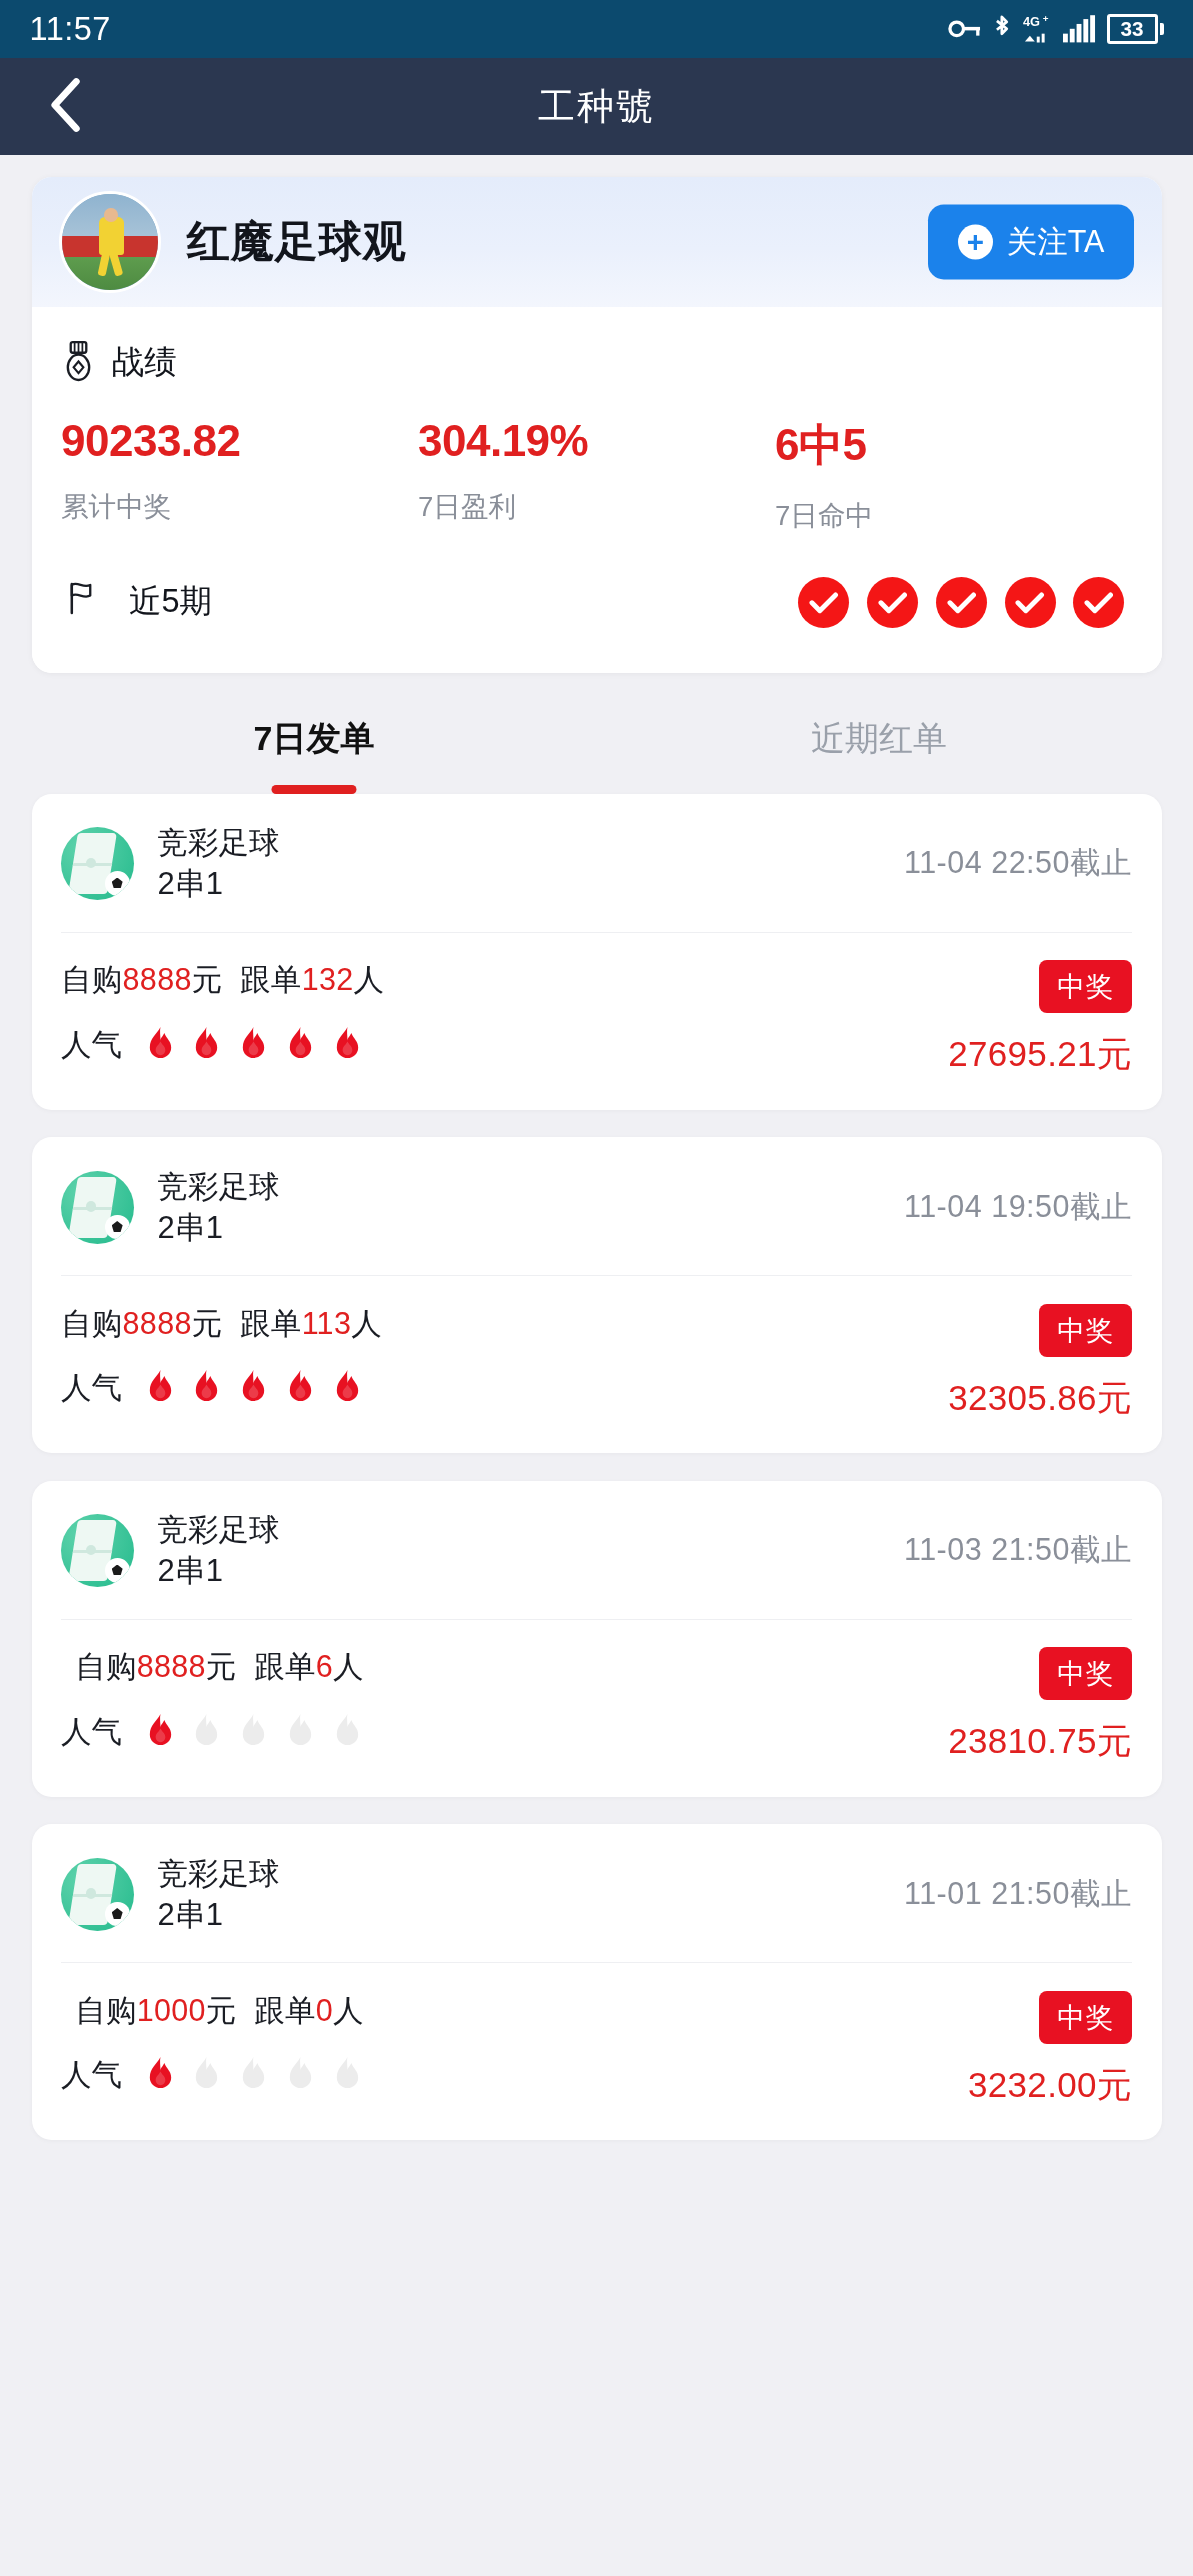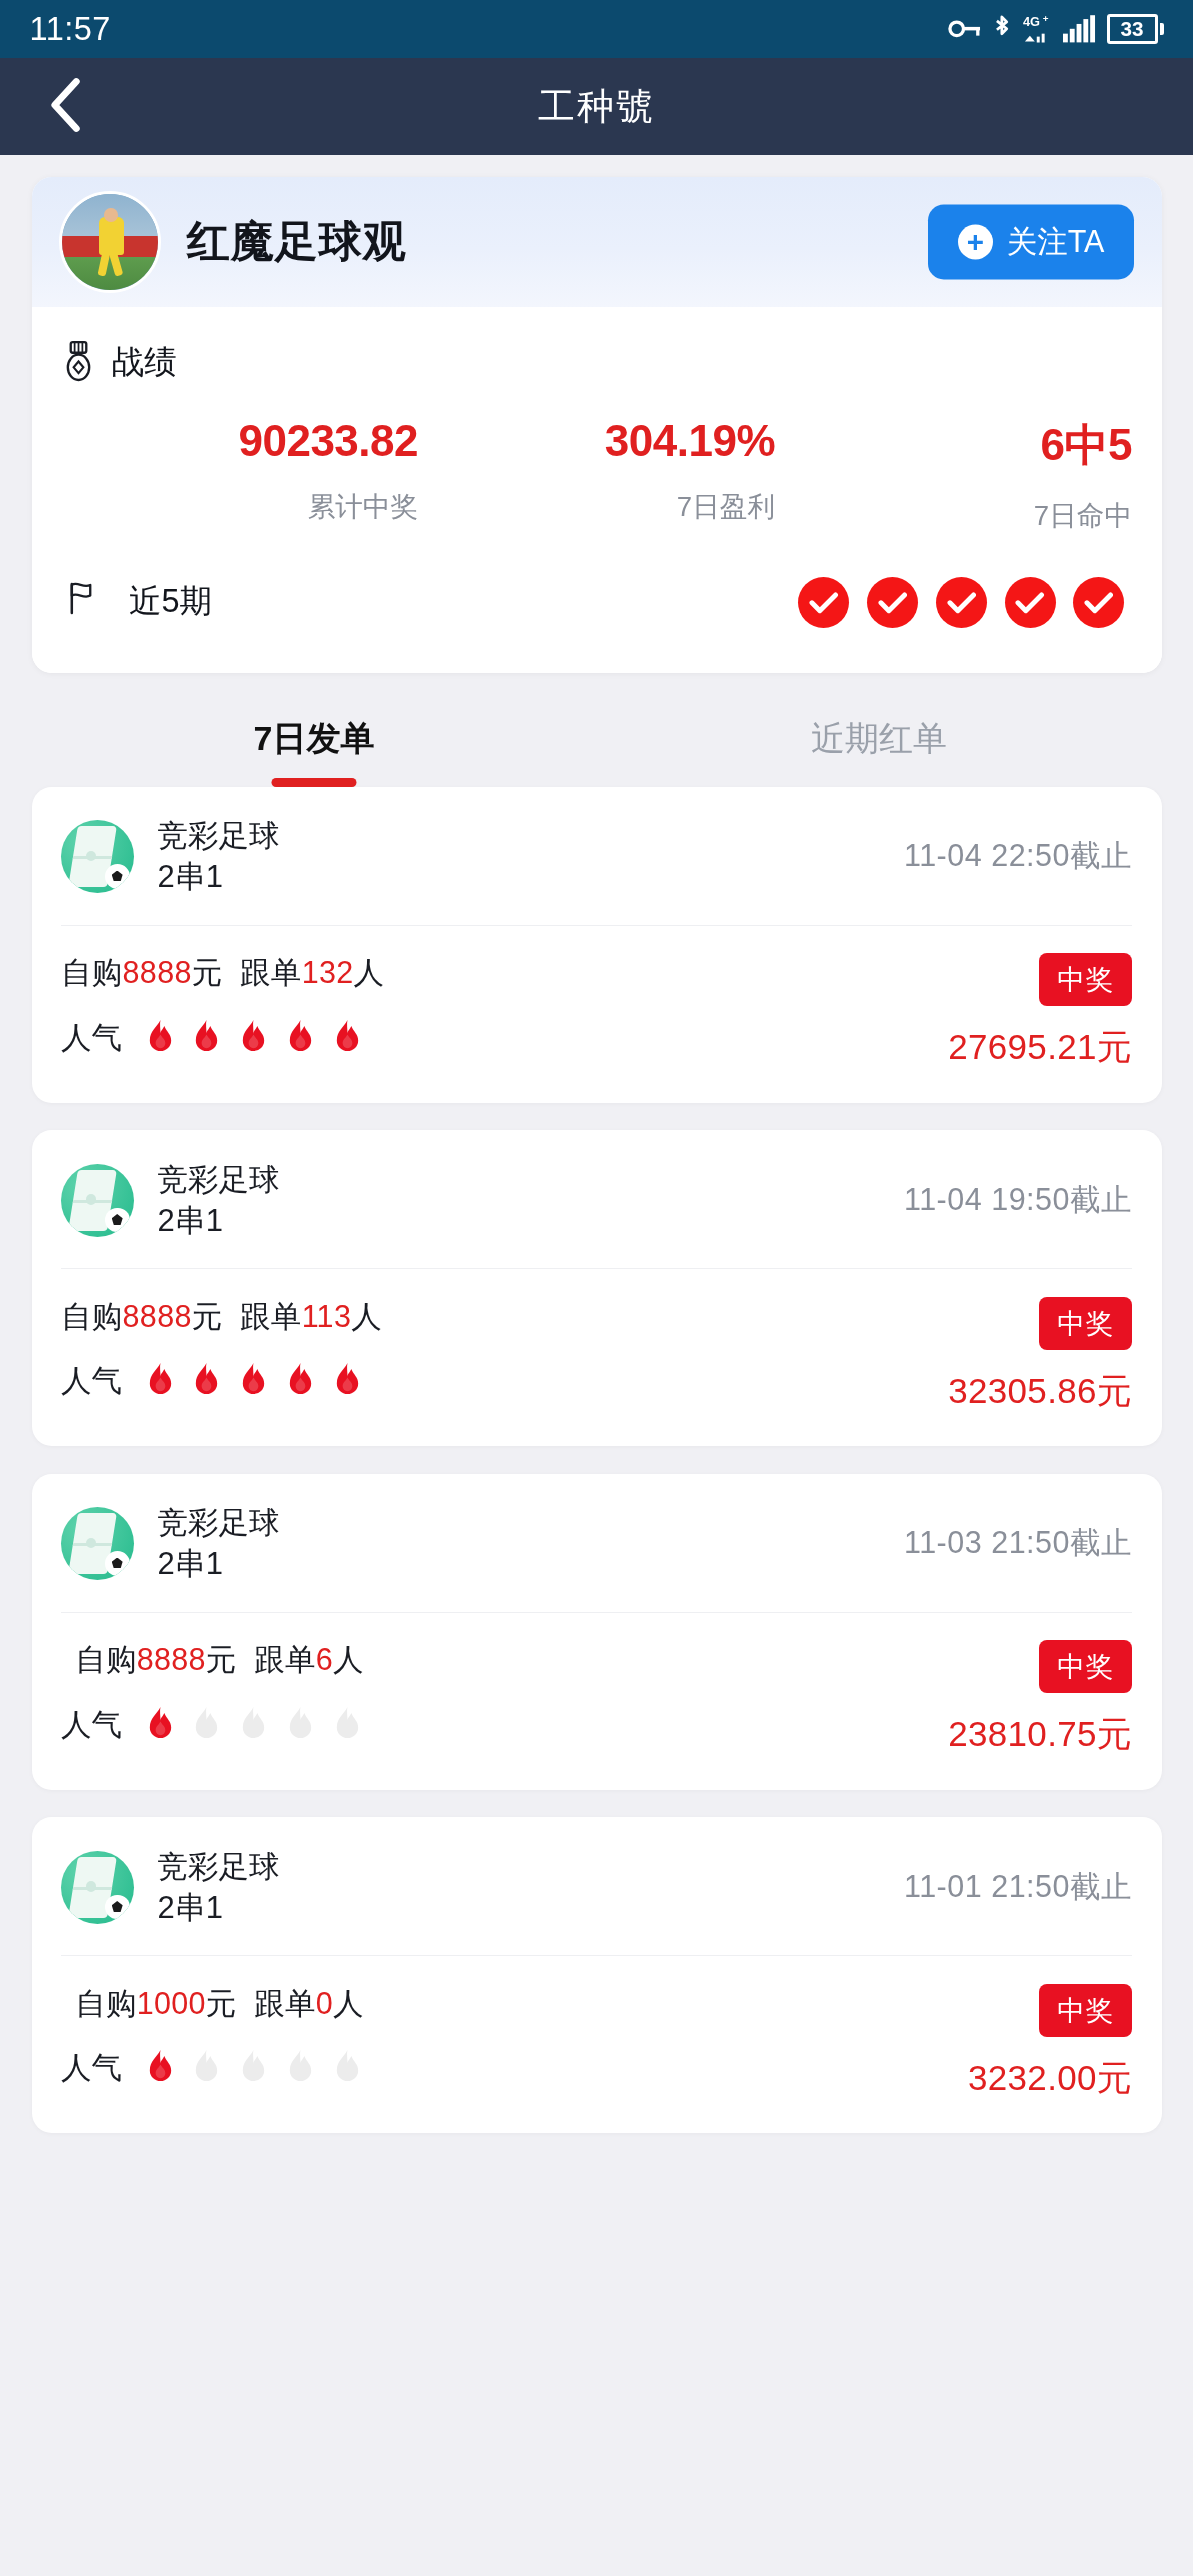--- a/index.html
+++ b/index.html
@@ -81,39 +81,39 @@
     font-size:29.5px; font-weight:700; line-height:1;
   }
 
   .profile-body { background:#fff; padding:0 29.5px 9.8px; }
   .section-title-row {
     display:flex; align-items:center; gap:15.8px; padding:33px 0 5.9px;
   }
   .section-title-row .label { font-size:32.5px; color:#12151c; }
 
   .stats-row { display:flex; padding:23.6px 0 9.8px; }
-  .stat { flex:1; text-align:right; }
+  .stat { flex:1; text-align:left; }
   .stat .value { font-size:44px; font-weight:700; color:#e02020; letter-spacing:-0.5px; }
   .stat .caption { margin-top:22px; font-size:27.6px; color:#8a8f99; }
 
   .recent-row {
     display:flex; align-items:center; justify-content:space-between;
     padding:33px 3.9px 35px;
   }
   .recent-left { display:flex; align-items:flex-start; gap:31px; }
   .recent-left .label { font-size:32.5px; color:#12151c; }
   .checks { display:flex; gap:17.7px; padding-right:3.9px; }
   .check {
     width:51px; height:51px; border-radius:50%; background:#f41616;
     display:flex; align-items:center; justify-content:center;
   }
 
   
   .tabs { display:flex; padding:43px 0 0; }
-  .tab { flex:1; text-align:center; position:relative; padding-bottom:25px; cursor:pointer; }
+  .tab { flex:1; text-align:center; position:relative; padding-bottom:32px; cursor:pointer; }
   .tab .tab-label { font-size:34px; color:#9aa0aa; }
   .tab.active .tab-label { color:#111; font-weight:700; }
   .tab.active::after {
     content:""; position:absolute; left:50%; transform:translateX(-50%);
     bottom:0; width:85px; height:8.9px; background:#e02020; border-radius:4.9px;
   }
 
   
   .bet-card {
     background:#fff; border-radius:19.7px; margin-bottom:27.6px;

